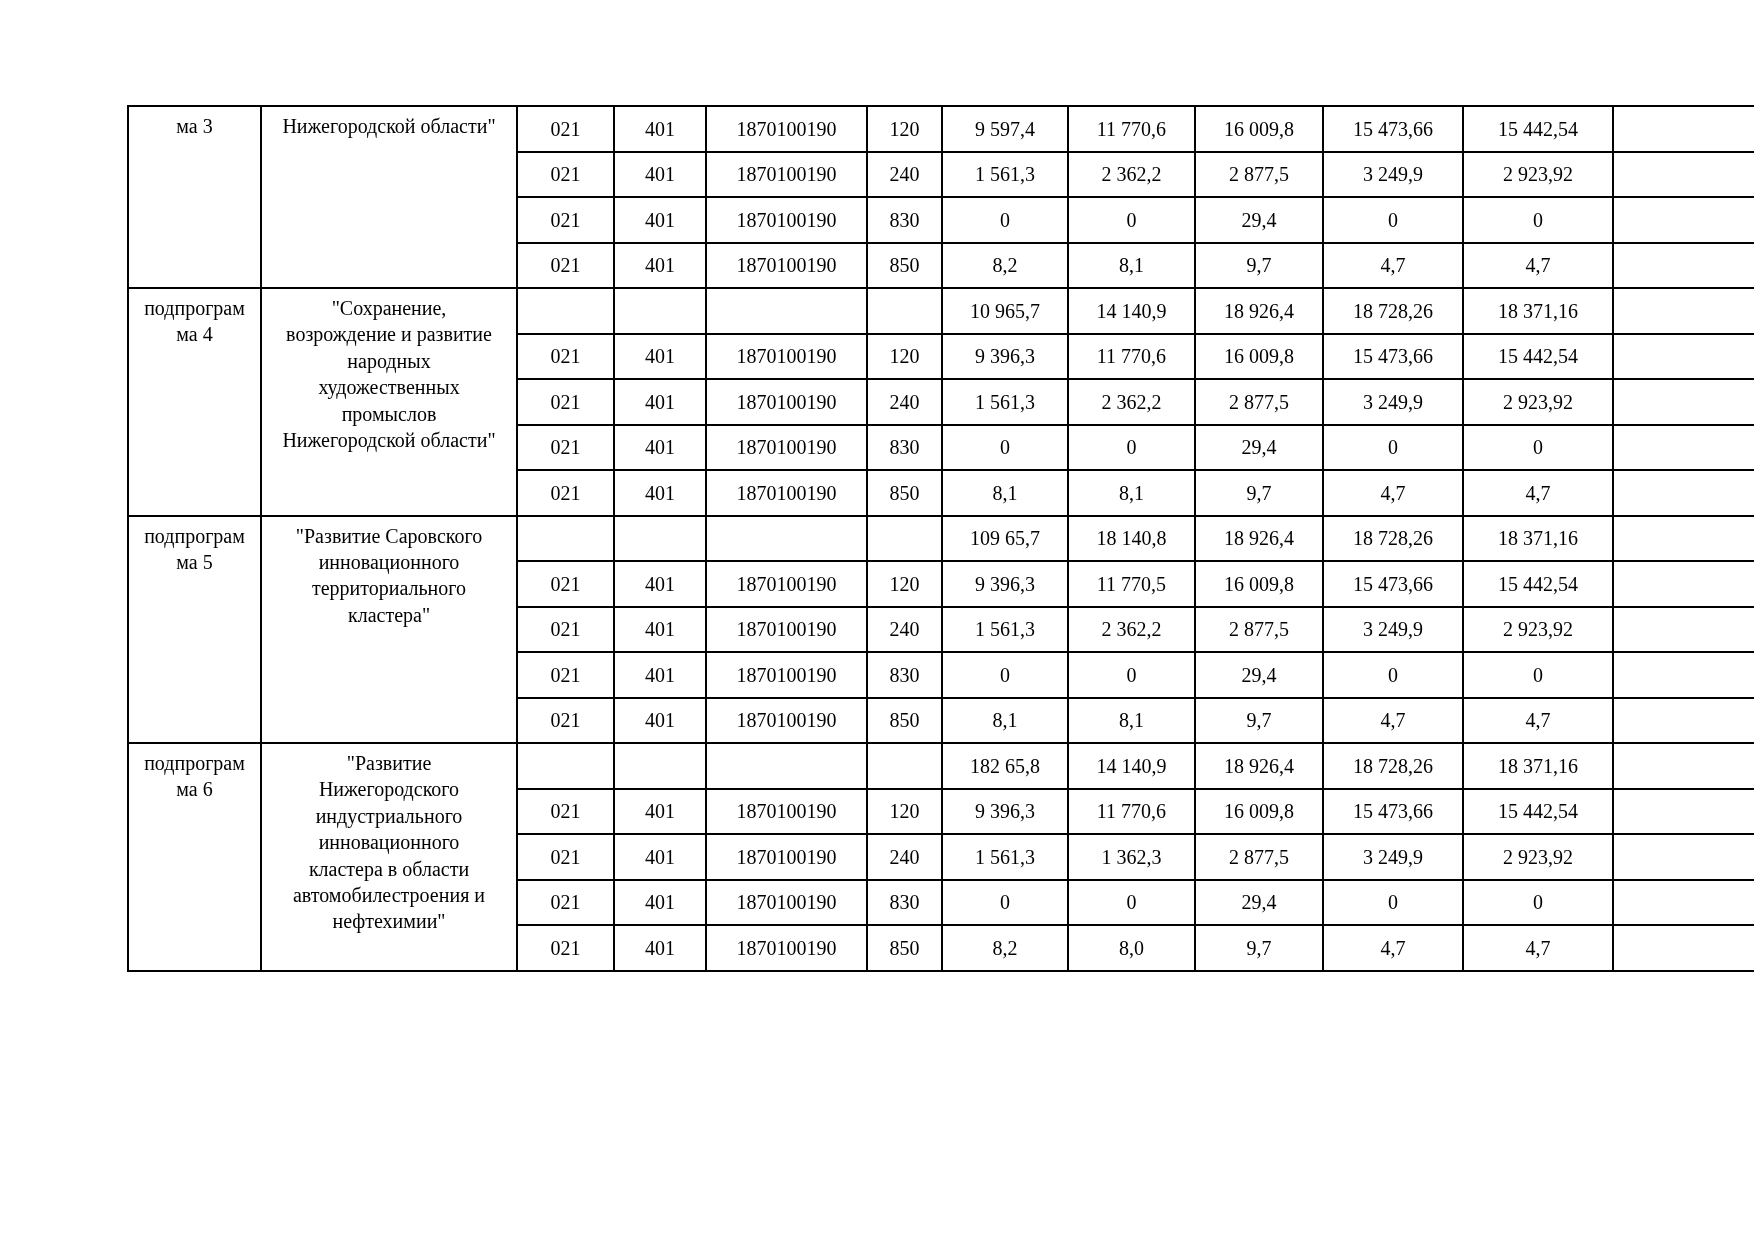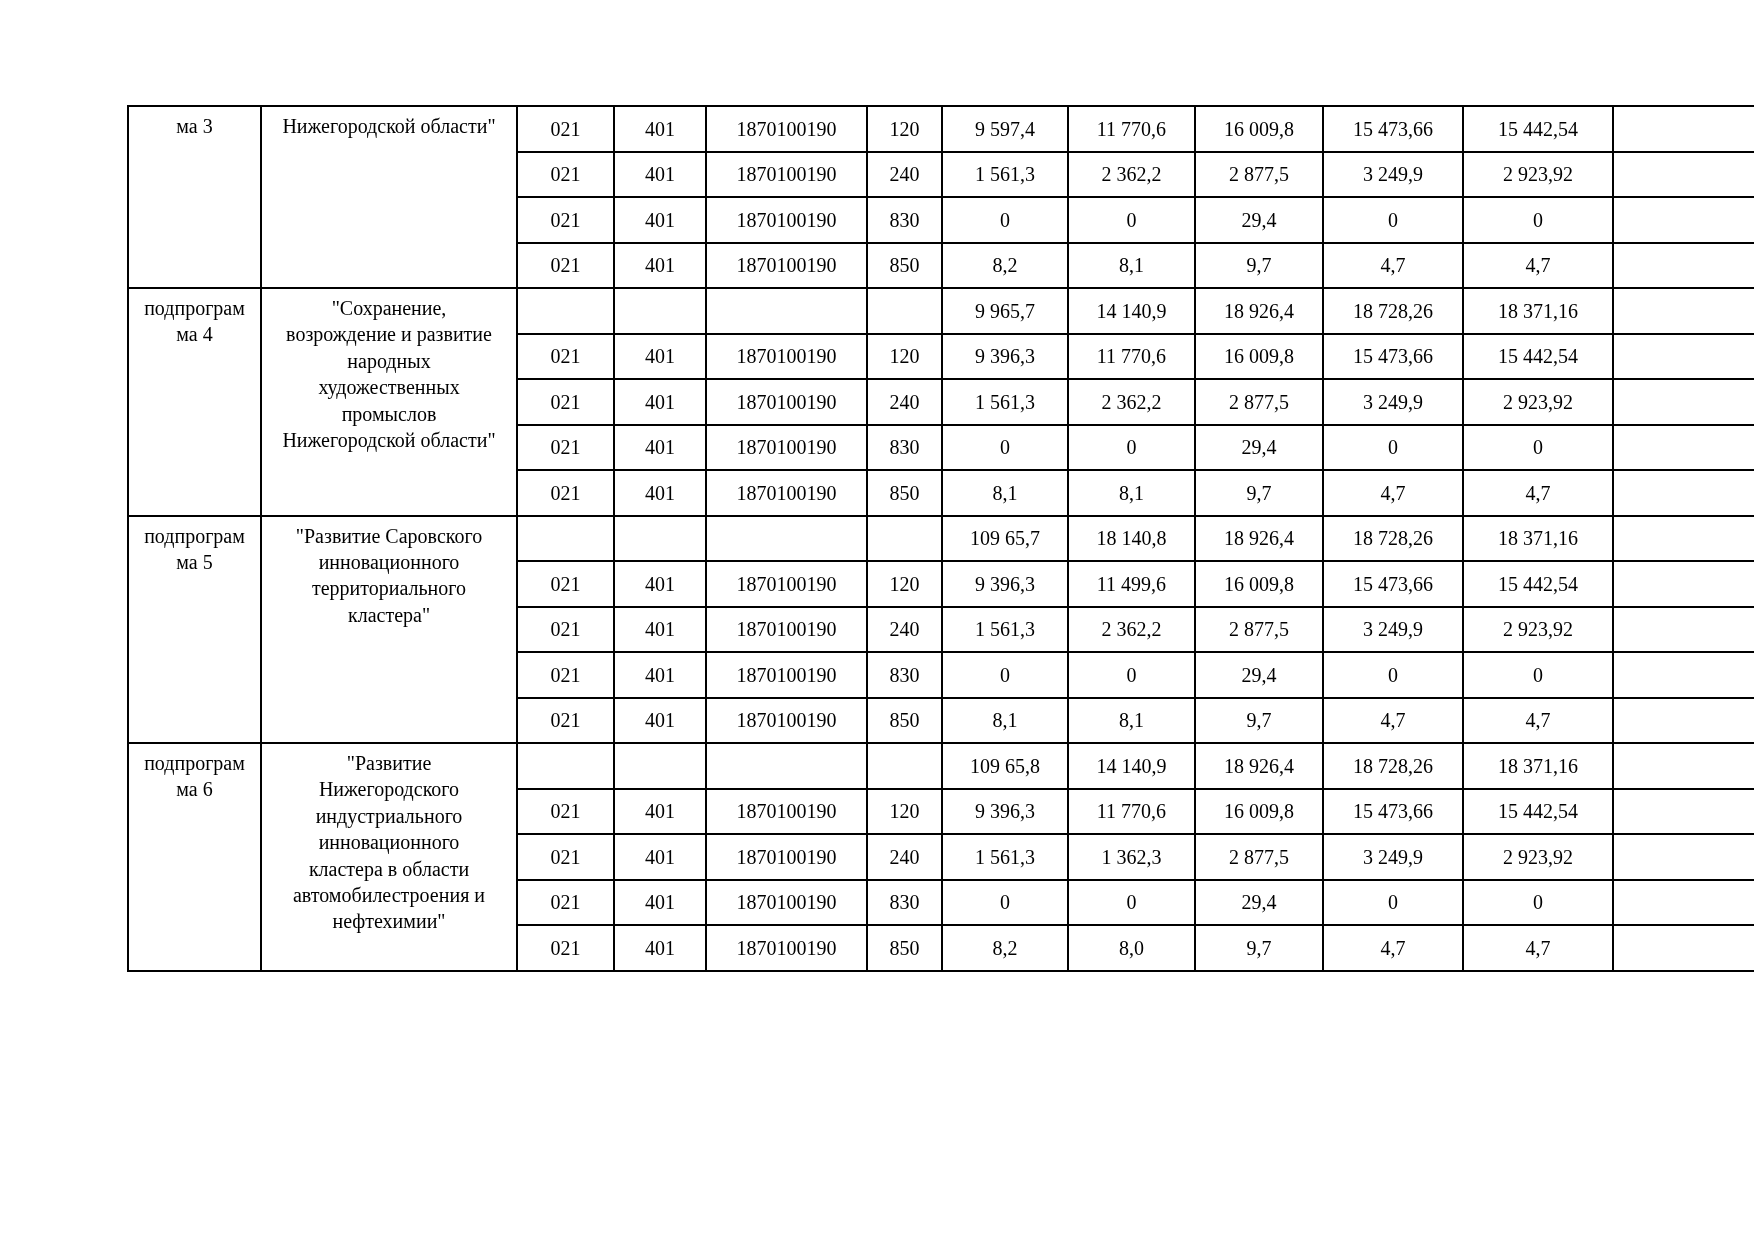--- a/index.html
+++ b/index.html
@@ -120,21 +120,21 @@
           <td class="cell trailing-cell"></td>
         </tr>
         <tr class="data-row">
           <td class="cell label-cell" rowspan="5">подпрограм
 ма 4</td>
           <td class="cell title-cell" rowspan="5">"Сохранение, возрождение и развитие народных художественных промыслов Нижегородской области"</td>
           <td class="cell code-cell"></td>
           <td class="cell code-cell"></td>
           <td class="cell code-cell"></td>
           <td class="cell code-cell"></td>
-          <td class="cell value-cell">9 965,7</td>
+          <td class="cell value-cell">10 965,7</td>
           <td class="cell value-cell">14 140,9</td>
           <td class="cell value-cell">18 926,4</td>
           <td class="cell value-cell">18 728,26</td>
           <td class="cell value-cell">18 371,16</td>
           <td class="cell trailing-cell"></td>
         </tr>
         <tr class="data-row">
           <td class="cell code-cell">021</td>
           <td class="cell code-cell">401</td>
           <td class="cell code-cell">1870100190</td>
@@ -196,21 +196,21 @@
           <td class="cell value-cell">18 728,26</td>
           <td class="cell value-cell">18 371,16</td>
           <td class="cell trailing-cell"></td>
         </tr>
         <tr class="data-row">
           <td class="cell code-cell">021</td>
           <td class="cell code-cell">401</td>
           <td class="cell code-cell">1870100190</td>
           <td class="cell code-cell">120</td>
           <td class="cell value-cell">9 396,3</td>
-          <td class="cell value-cell">11 499,6</td>
+          <td class="cell value-cell">11 770,5</td>
           <td class="cell value-cell">16 009,8</td>
           <td class="cell value-cell">15 473,66</td>
           <td class="cell value-cell">15 442,54</td>
           <td class="cell trailing-cell"></td>
         </tr>
         <tr class="data-row">
           <td class="cell code-cell">021</td>
           <td class="cell code-cell">401</td>
           <td class="cell code-cell">1870100190</td>
           <td class="cell code-cell">240</td>
@@ -246,21 +246,21 @@
           <td class="cell trailing-cell"></td>
         </tr>
         <tr class="data-row">
           <td class="cell label-cell" rowspan="5">подпрограм
 ма 6</td>
           <td class="cell title-cell" rowspan="5">"Развитие Нижегородского индустриального инновационного кластера в области автомобилестроения и нефтехимии"</td>
           <td class="cell code-cell"></td>
           <td class="cell code-cell"></td>
           <td class="cell code-cell"></td>
           <td class="cell code-cell"></td>
-          <td class="cell value-cell">109 65,8</td>
+          <td class="cell value-cell">182 65,8</td>
           <td class="cell value-cell">14 140,9</td>
           <td class="cell value-cell">18 926,4</td>
           <td class="cell value-cell">18 728,26</td>
           <td class="cell value-cell">18 371,16</td>
           <td class="cell trailing-cell"></td>
         </tr>
         <tr class="data-row">
           <td class="cell code-cell">021</td>
           <td class="cell code-cell">401</td>
           <td class="cell code-cell">1870100190</td>

